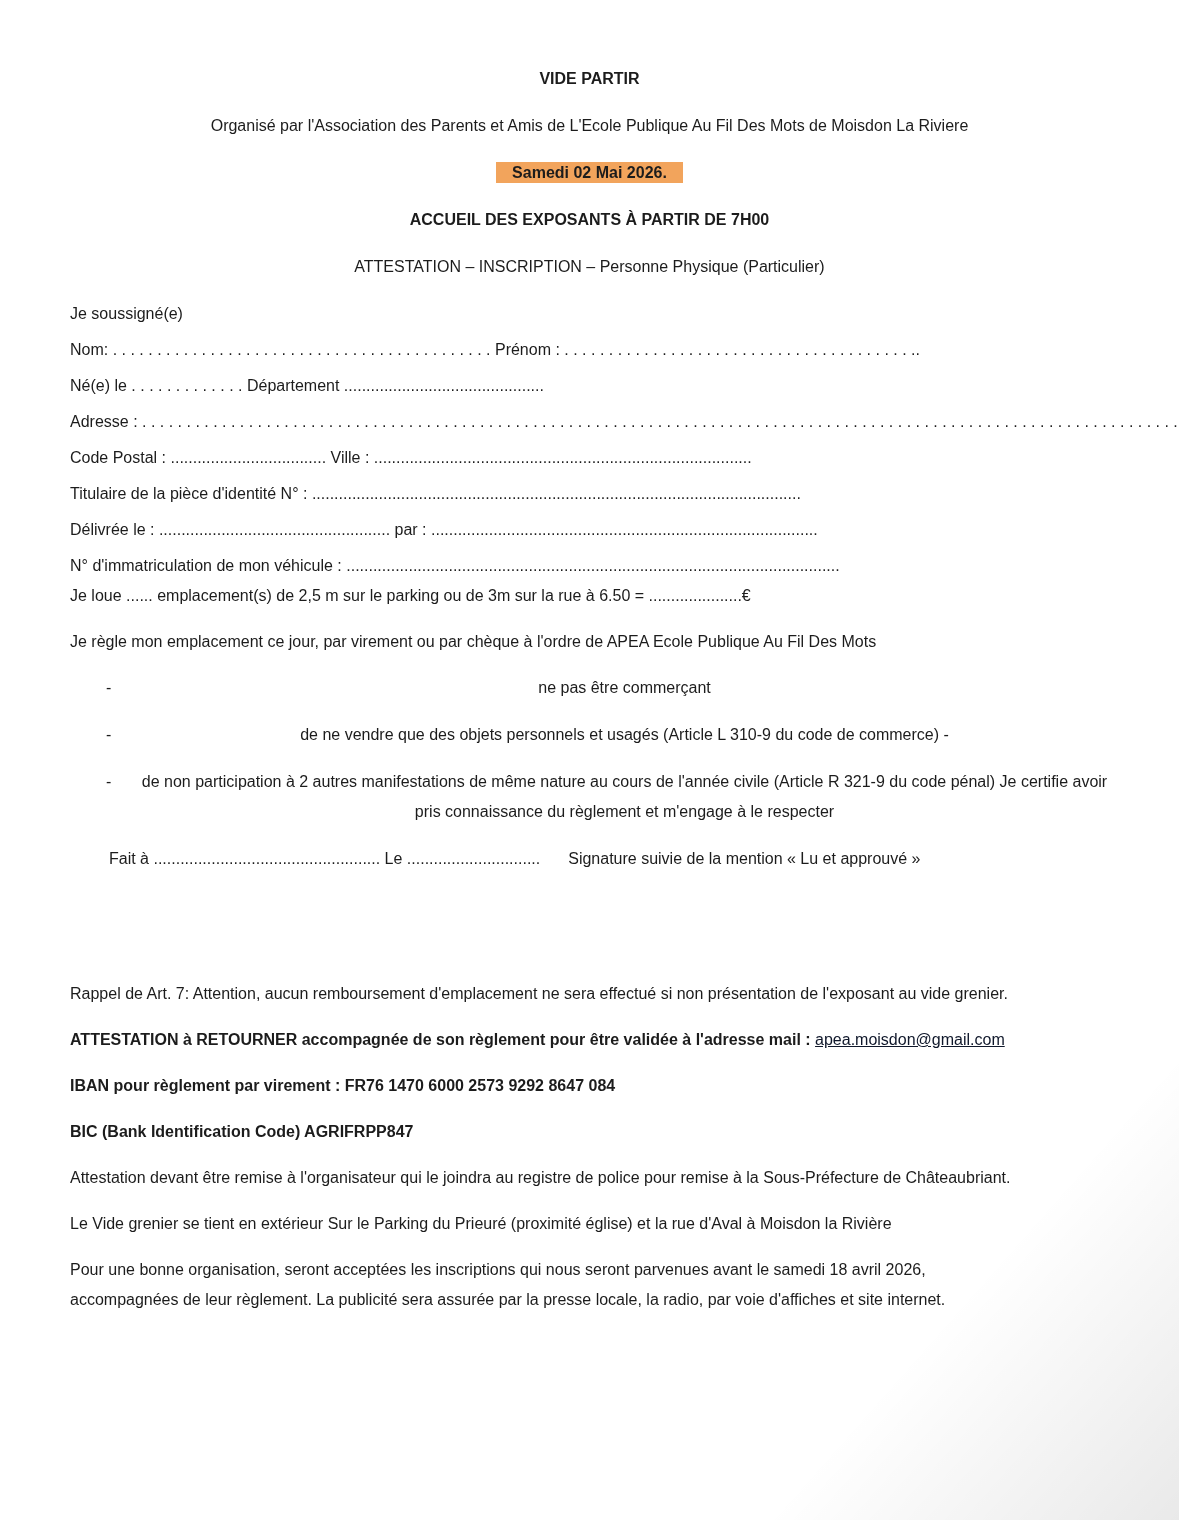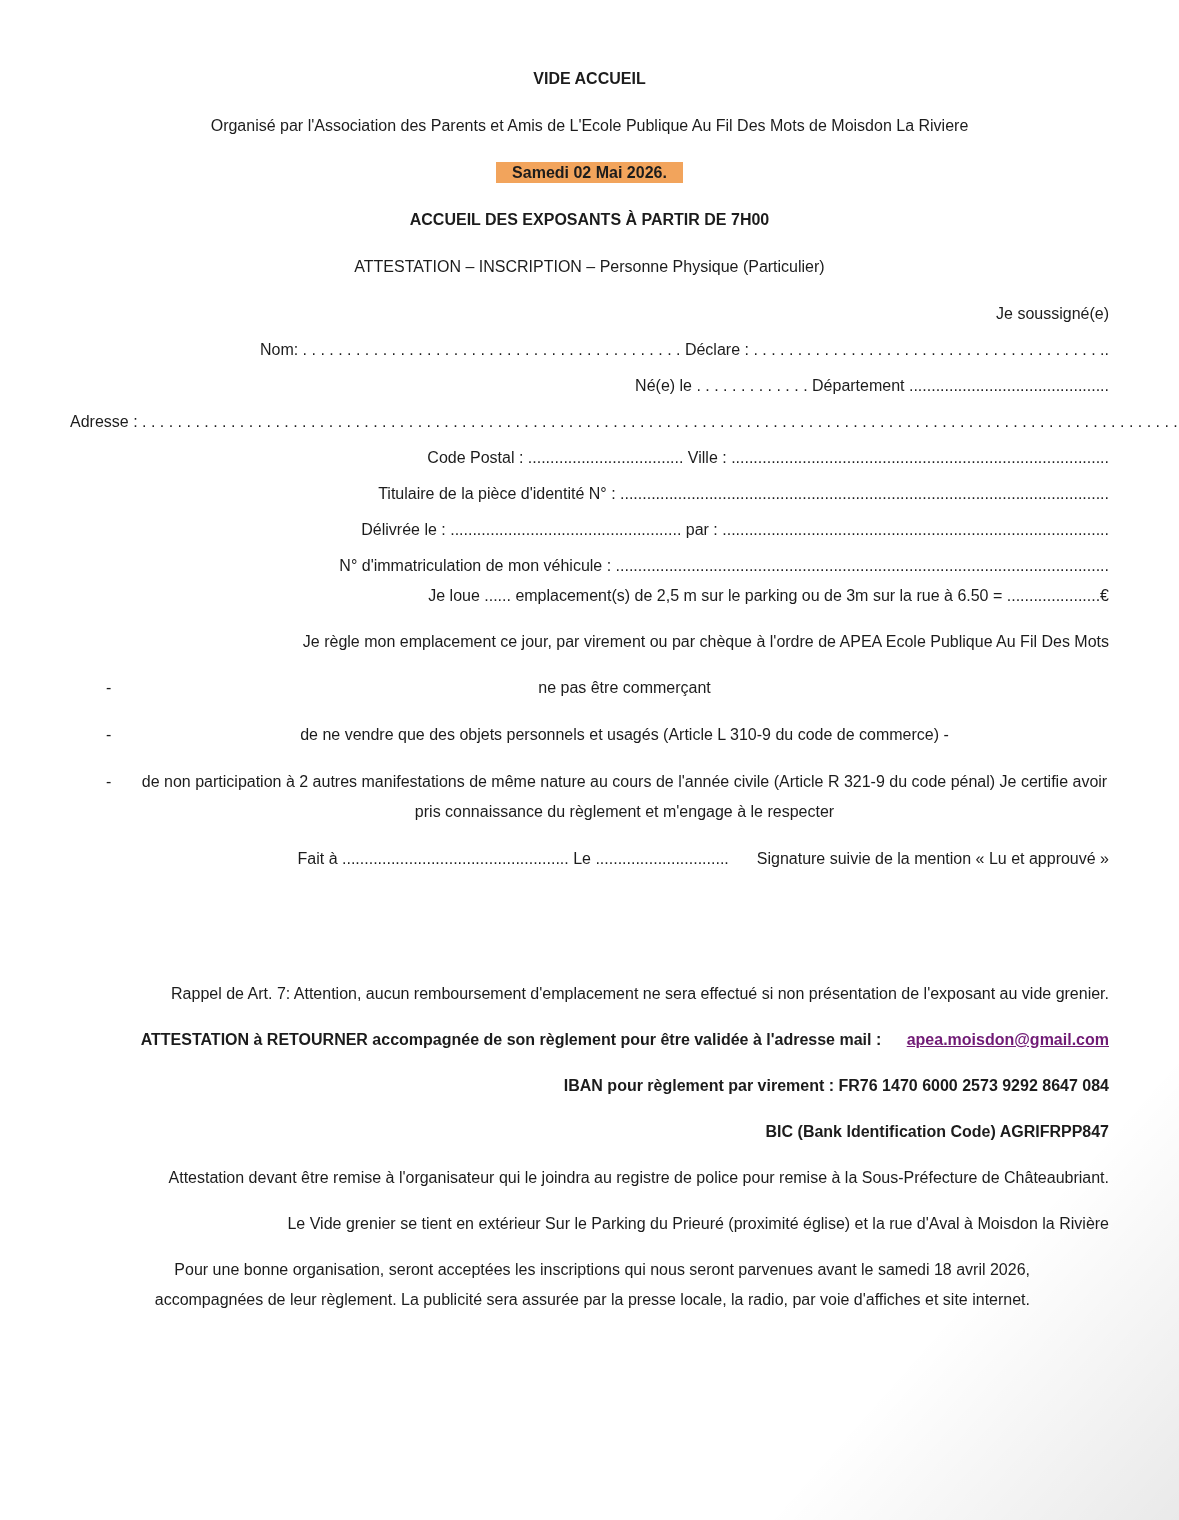--- a/index.html
+++ b/index.html
@@ -2,56 +2,56 @@
 <html><head>
 <meta charset="utf-8">
 <style>
   html,body{margin:0;padding:0;background:#ffffff;}
   .page{
     width:1179px;height:1520px;position:relative;background:#ffffff;
     font-family:"Liberation Sans",sans-serif;font-size:16px;color:#1c1c1c;
     overflow:hidden;
   }
   .content{position:relative;padding:64px 70px 0 70px;z-index:1;}
-  p{margin:0;line-height:30px;text-align:right;}
+  p{margin:0;line-height:30px;}
   .hline{text-align:center;margin-bottom:17px;}
   .fline{margin-bottom:6px;white-space:nowrap;}
   .wline{margin-bottom:16px;}
   .gap-after{margin-bottom:0;}
   .nw{white-space:nowrap;}
   .bold{font-weight:bold;}
   .date-highlight{background:#F2A45C;padding:2px 16px;font-weight:bold;}
   .decl-list{list-style:none;margin:0 0 0 36px;padding:0;}
   .decl-list li{position:relative;padding-left:34px;margin-bottom:17px;line-height:30px;max-width:975px;text-align:center;}
   .decl-list li::before{content:"-";position:absolute;left:0;top:0;}
   .sig-line{margin-bottom:105px;white-space:nowrap;margin-left:39px;}
   .sig-right{margin-left:28px;}
-  .email-link{color:#701a75;font-weight:bold;text-decoration:underline;cursor:pointer;margin-left:21px;}
+  .email-link{color:#0f172a;font-weight:normal;text-decoration:underline;cursor:pointer;}
   .note-wrap{max-width:960px;}
   .corner-shade{
     position:absolute;right:0;bottom:0;width:460px;height:520px;
     background:linear-gradient(to bottom right, rgba(0,0,0,0) 55%, rgba(0,0,0,0.085) 100%);
     pointer-events:none;z-index:0;
   }
 </style>
 </head>
 <body>
 
 <div class="page">
   <div class="corner-shade"></div>
   <div class="content">
 
-    <p class="hline bold">VIDE ACCUEIL</p>
+    <p class="hline bold">VIDE PARTIR</p>
     <p class="hline">Organisé par l'Association des Parents et Amis de L'Ecole Publique Au Fil Des Mots de Moisdon La Riviere</p>
     <p class="hline"><span class="date-highlight">Samedi 02 Mai 2026.</span></p>
     <p class="hline bold">ACCUEIL DES EXPOSANTS À PARTIR DE 7H00</p>
     <p class="hline">ATTESTATION – INSCRIPTION – Personne Physique (Particulier)</p>
 
     <p class="fline">Je soussigné(e)</p>
-    <p class="fline">Nom: . . . . . . . . . . . . . . . . . . . . . . . . . . . . . . . . . . . . . . . . . . . Déclare : . . . . . . . . . . . . . . . . . . . . . . . . . . . . . . . . . . . . . . . ..</p>
+    <p class="fline">Nom: . . . . . . . . . . . . . . . . . . . . . . . . . . . . . . . . . . . . . . . . . . . Prénom : . . . . . . . . . . . . . . . . . . . . . . . . . . . . . . . . . . . . . . . ..</p>
     <p class="fline">Né(e) le . . . . . . . . . . . . . Département .............................................</p>
     <p class="fline">Adresse : . . . . . . . . . . . . . . . . . . . . . . . . . . . . . . . . . . . . . . . . . . . . . . . . . . . . . . . . . . . . . . . . . . . . . . . . . . . . . . . . . . . . . . . . . . . . . . . . . . . . . . . . . . . . . . . . . . . . .</p>
     <p class="fline">Code Postal : ................................... Ville : .....................................................................................</p>
     <p class="fline">Titulaire de la pièce d'identité N° : ..............................................................................................................</p>
     <p class="fline">Délivrée le : .................................................... par : .......................................................................................</p>
     <p class="fline gap-after">N° d'immatriculation de mon véhicule : ...............................................................................................................</p>
 
     <p class="wline nw">Je loue ...... emplacement(s) de 2,5 m sur le parking ou de 3m sur la rue à 6.50   = .....................€</p>
     <p class="wline nw">Je règle mon emplacement ce jour, par virement ou par chèque à l'ordre de APEA Ecole Publique Au Fil Des Mots</p>
 

